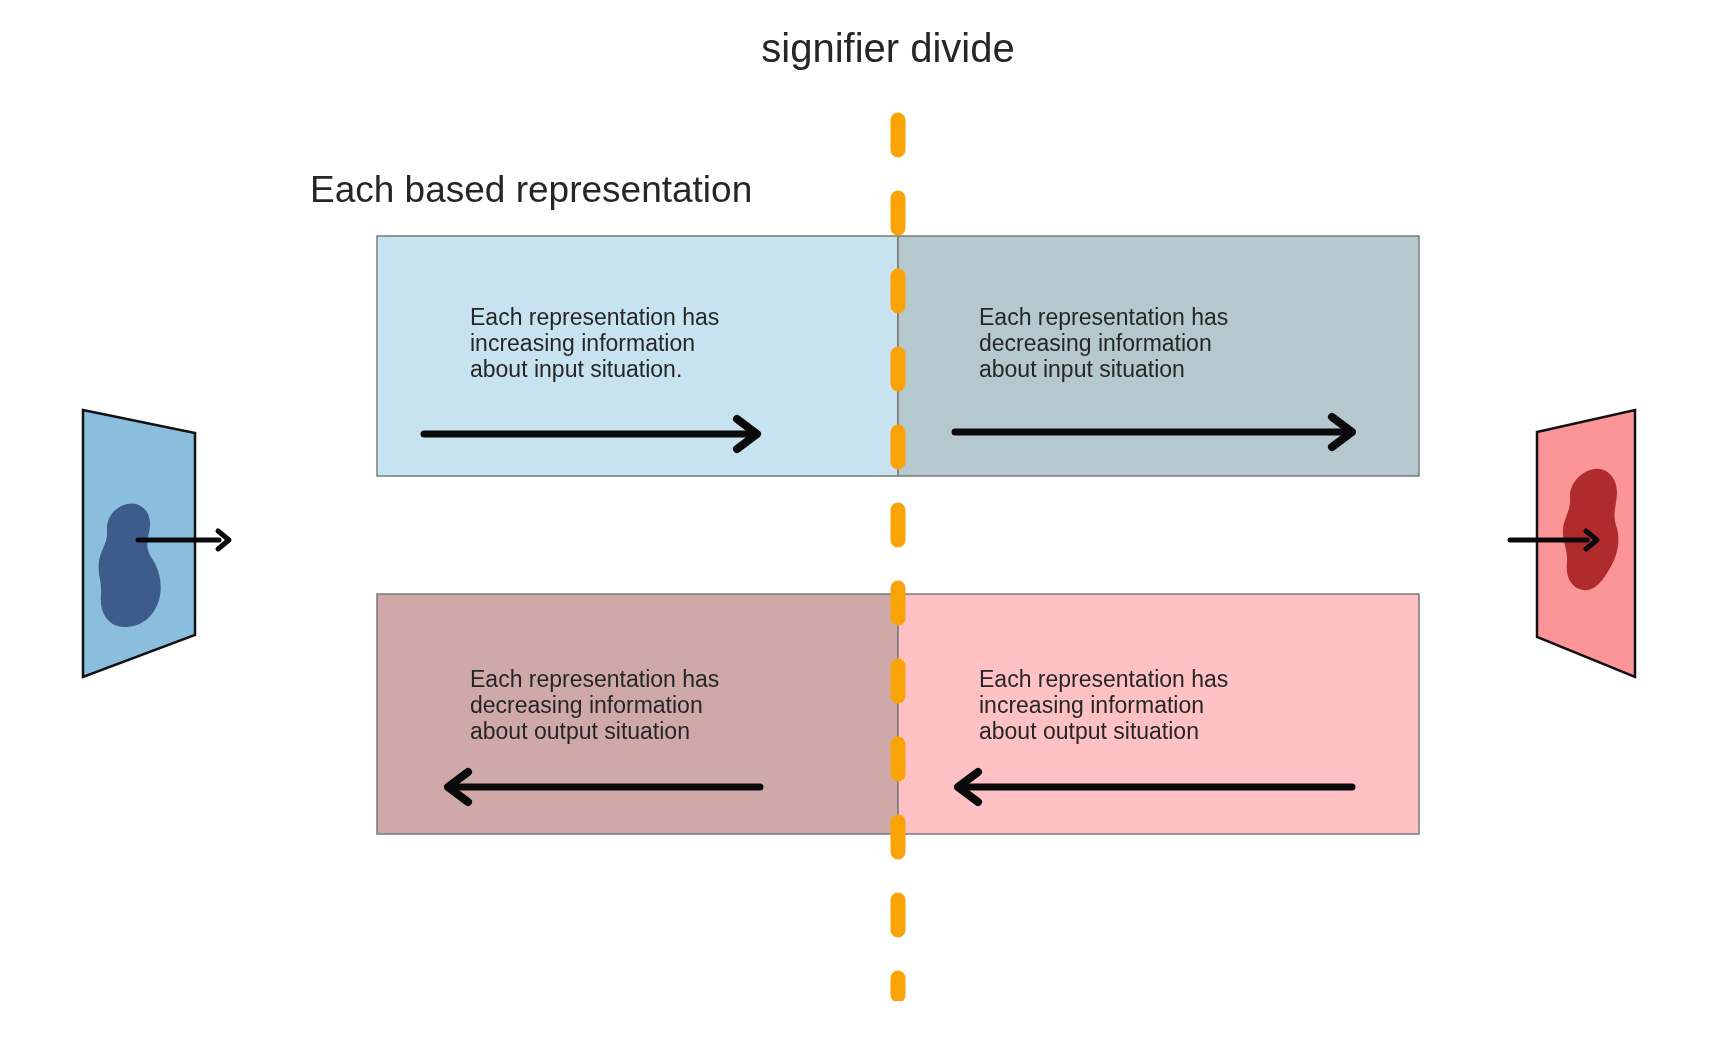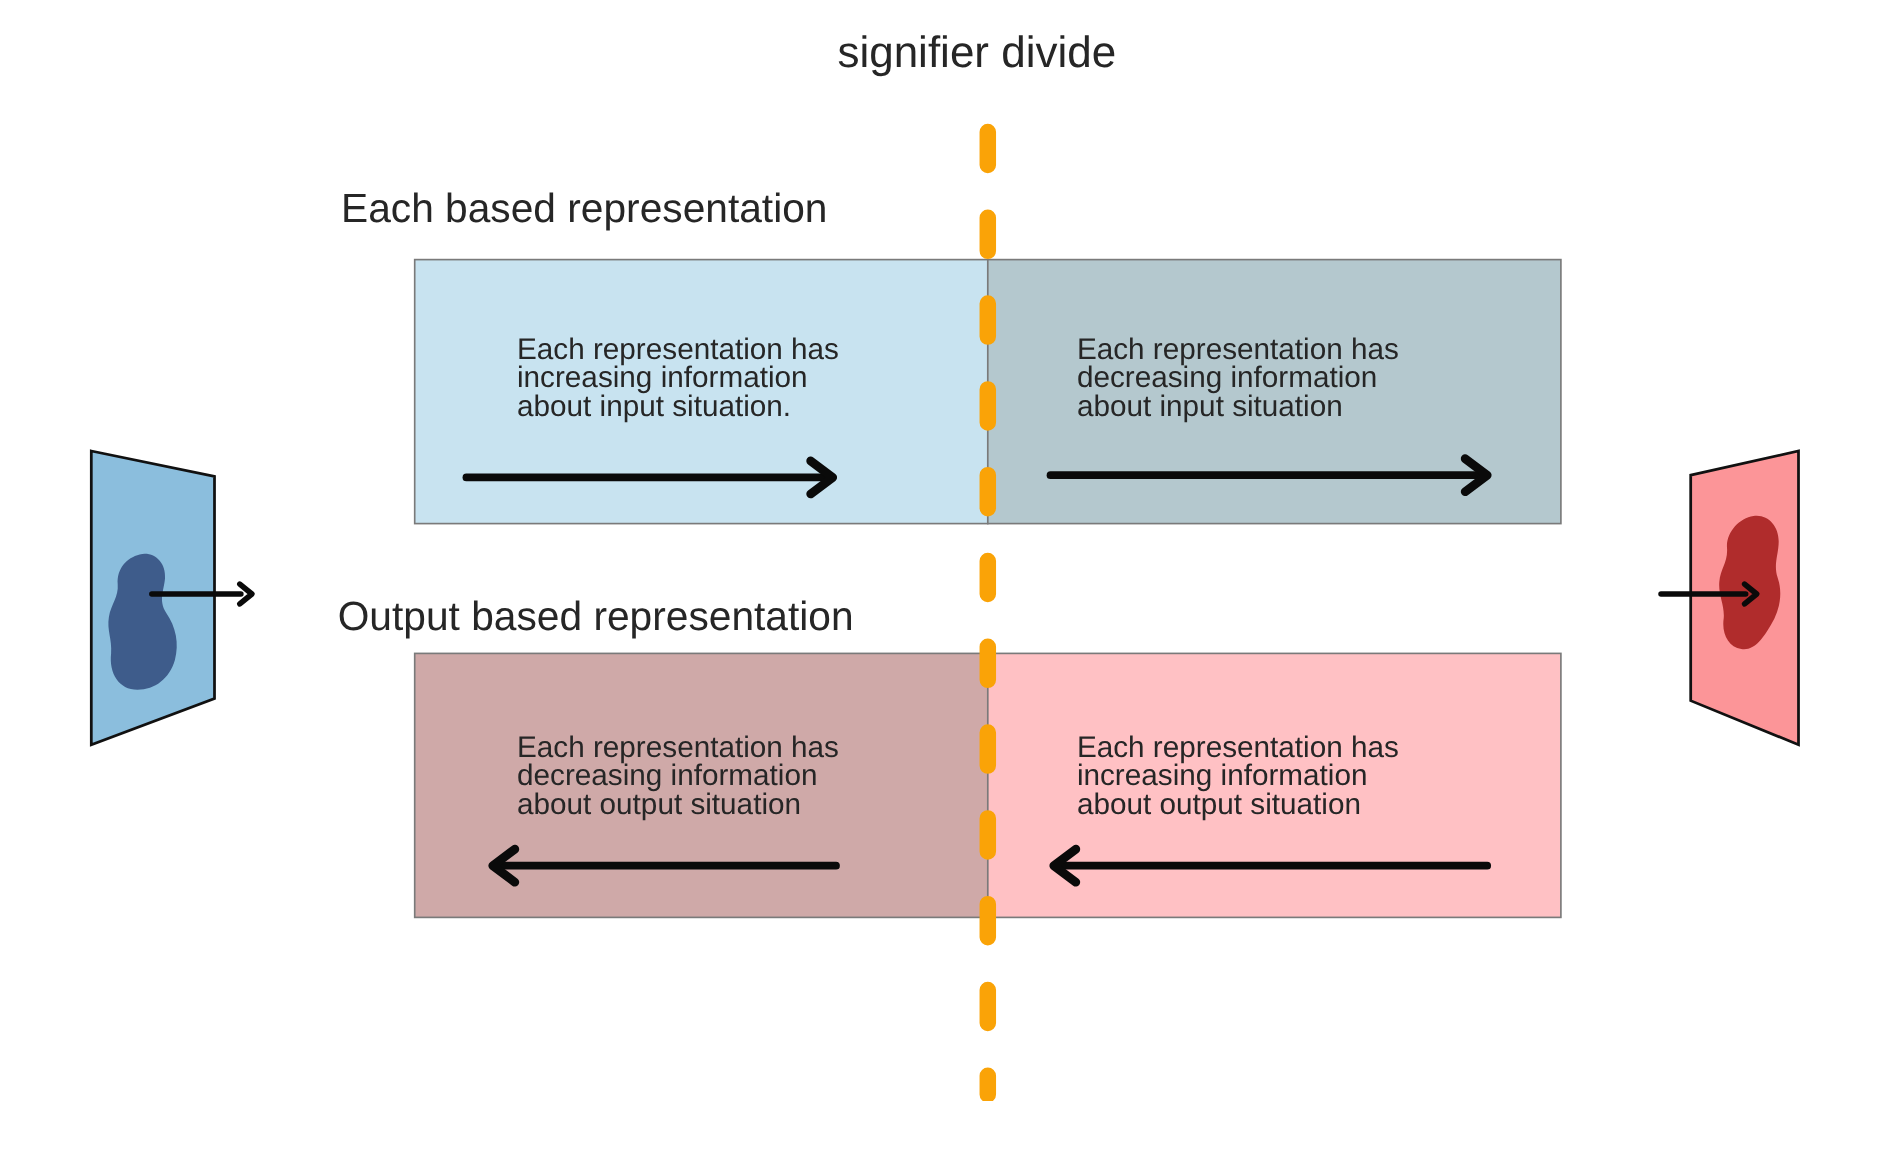--- a/index.html
+++ b/index.html
@@ -20,21 +20,21 @@
     font-size: 40px; line-height: 1.1;
     white-space: nowrap;
   }
   .heading {
     font-size: 37px; line-height: 1.1;
     white-space: nowrap;
   }
   .heading-input  { left: 310px; top: 170px; }
   .heading-output { left: 307px; top: 541px; }
   .box-text {
-    font-size: 27px; line-height: 26px;
+    font-size: 23px; line-height: 26px;
     white-space: pre-line;
     width: 380px;
   }
   .bt-input-left   { left: 470px; top: 304px; }
   .bt-input-right  { left: 979px; top: 304px; }
   .bt-output-left  { left: 470px; top: 666px; }
   .bt-output-right { left: 979px; top: 666px; }
 </style>
 </head>
 <body>
@@ -85,21 +85,20 @@
       <path d="M1586,531 L1597,540 L1586,549" stroke-width="5"></path>
     </g>
 
     <line x1="898" y1="120" x2="898" y2="995" stroke-width="15" stroke-linecap="round" stroke-dasharray="30 48" stroke="#FAA307"></line>
   </svg>
 
   <div class="txt title">signifier divide</div>
 
   <div class="txt heading heading-input">Each based representation</div>
 
-  <div class="txt heading heading-output">Output based representation</div>
 
   <div class="txt box-text bt-input-left">Each representation has
 increasing information
 about input situation.</div>
 
   <div class="txt box-text bt-input-right">Each representation has
 decreasing information
 about input situation</div>
 
   <div class="txt box-text bt-output-left">Each representation has

